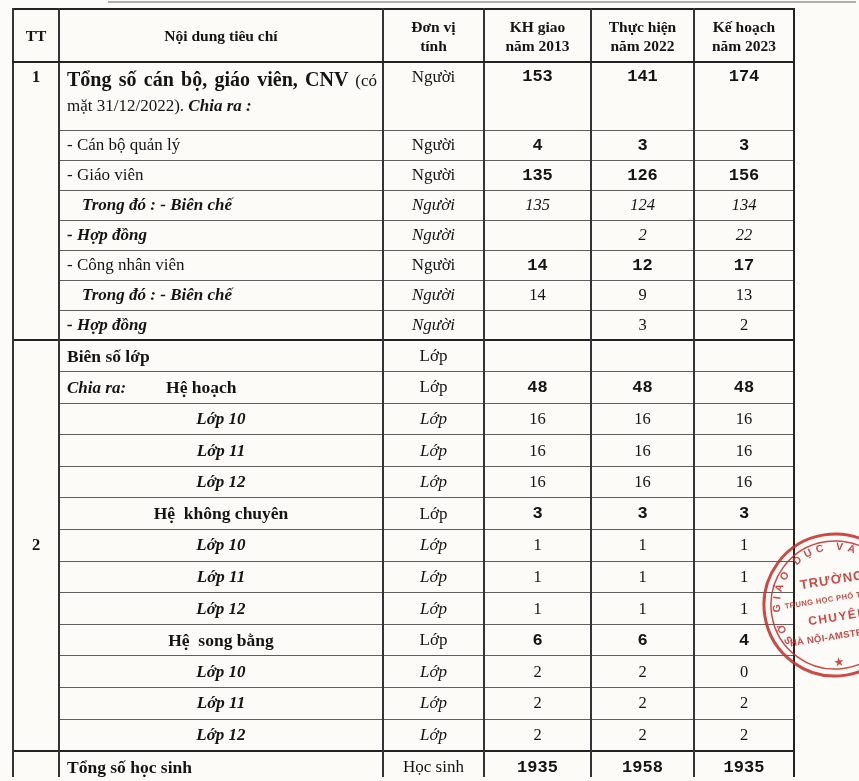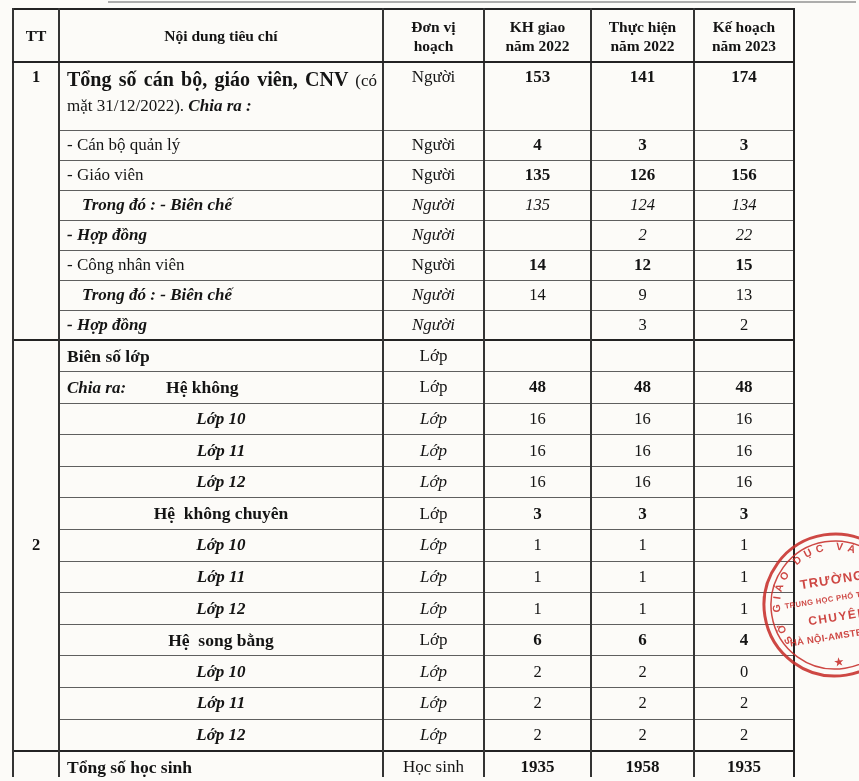--- a/index.html
+++ b/index.html
@@ -50,21 +50,21 @@
   td.label.C{text-align:center;padding-left:4px;}
   td.label.C span{white-space:pre-wrap;}
   td.label .b{font-weight:bold;font-size:17.5px;}
   td.label .i{font-style:italic;font-weight:bold;}
   td.label .gap{margin-left:40px;}
   td.unit{
     text-align:center;vertical-align:middle;font-size:17px;margin-top:20px;
   }
   td.unit.i{font-style:italic;}
   td.val{text-align:center;vertical-align:middle;font-size:16.5px;}
-  td.val.vb{font-weight:bold;font-size:17px;}
+  td.val.vb{font-weight:bold;font-size:17px;font-family:Liberation Mono, monospace;}
   td.val.vi{font-style:italic;}
 
   .stamp{
     position:absolute;left:750px;top:520px;width:170px;height:170px;
     opacity:.88;pointer-events:none;
   }
   .stamp text{fill:var(--stamp,#c8302c);font-family:"Liberation Sans","DejaVu Sans",sans-serif;font-weight:bold;}
   .stamp circle{stroke:var(--stamp,#c8302c);fill:none;}
   .stamp .ring-text{font-size:10.5px;letter-spacing:1.5px;}
   .stamp .l0{font-size:13px;letter-spacing:1px;}
@@ -86,23 +86,23 @@
         <col style="width: 101px;">
         <col style="width: 107px;">
         <col style="width: 103px;">
         <col style="width: 100px;">
       </colgroup>
     <thead>
         <tr>
           <th>TT</th>
           <th>Nội dung tiêu chí</th>
           <th>Đơn vị
-hoạch</th>
+tính</th>
           <th>KH giao
-năm 2022</th>
+năm 2013</th>
           <th>Thực hiện
 năm 2022</th>
           <th>Kế hoạch
 năm 2023</th>
         </tr>
       </thead>
   <tbody class="sec-0">
         <tr>
           <td class="tt" rowspan="8">1</td>
           <td class="label J"><span class="b">Tổng số cán bộ, giáo viên, CNV </span><span class="">(có mặt 31/12/2022). </span><span class="i">Chia ra :</span></td>
@@ -137,21 +137,21 @@
           <td class="unit i">Người</td>
           <td class="val vi"></td>
           <td class="val vi">2</td>
           <td class="val vi">22</td>
         </tr>
         <tr>
           <td class="label L"><span class="">- Công nhân viên</span></td>
           <td class="unit">Người</td>
           <td class="val vb">14</td>
           <td class="val vb">12</td>
-          <td class="val vb">15</td>
+          <td class="val vb">17</td>
         </tr>
         <tr>
           <td class="label L1"><span class="i">Trong đó : - Biên chế</span></td>
           <td class="unit i">Người</td>
           <td class="val vn">14</td>
           <td class="val vn">9</td>
           <td class="val vn">13</td>
         </tr>
         <tr>
           <td class="label L2"><span class="i">- Hợp đồng</span></td>
@@ -164,21 +164,21 @@
       <tbody class="sec-1">
         <tr>
           <td class="tt" rowspan="13">2</td>
           <td class="label L"><span class="b">Biên số lớp</span></td>
           <td class="unit">Lớp</td>
           <td class="val vn"></td>
           <td class="val vn"></td>
           <td class="val vn"></td>
         </tr>
         <tr>
-          <td class="label L"><span class="i">Chia ra:</span><span class="b gap">Hệ không</span></td>
+          <td class="label L"><span class="i">Chia ra:</span><span class="b gap">Hệ hoạch</span></td>
           <td class="unit">Lớp</td>
           <td class="val vb">48</td>
           <td class="val vb">48</td>
           <td class="val vb">48</td>
         </tr>
         <tr>
           <td class="label C"><span class="i">Lớp 10</span></td>
           <td class="unit i">Lớp</td>
           <td class="val vn">16</td>
           <td class="val vn">16</td>

